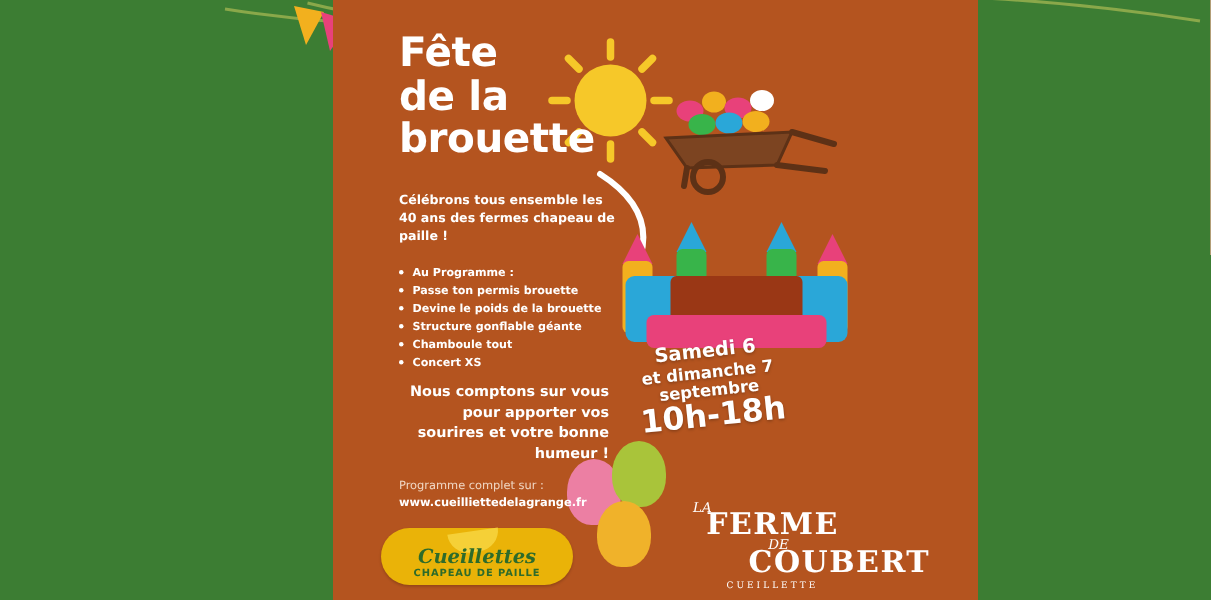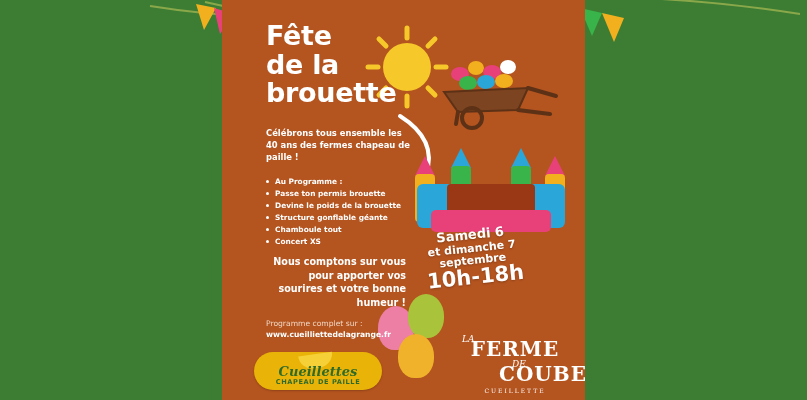--- a/index.html
+++ b/index.html
@@ -13,21 +13,21 @@
     position: relative;
     width: 807px; height: 400px;
     background: #3c7d33;
   }
   
 
   
   #poster {
     position: absolute;
     left: 222px; top: 0px;
-    width: 363px; height: 400px;
+    width: 430px; height: 400px;
     background: #b4541f;
     overflow: hidden;
   }
 
   
   .bunting-wrap { position: absolute; left: 0; top: 0; width: 807px; height: 46px; }
 
   .title {
     position: absolute;
     left: 44px; top: 22px;

